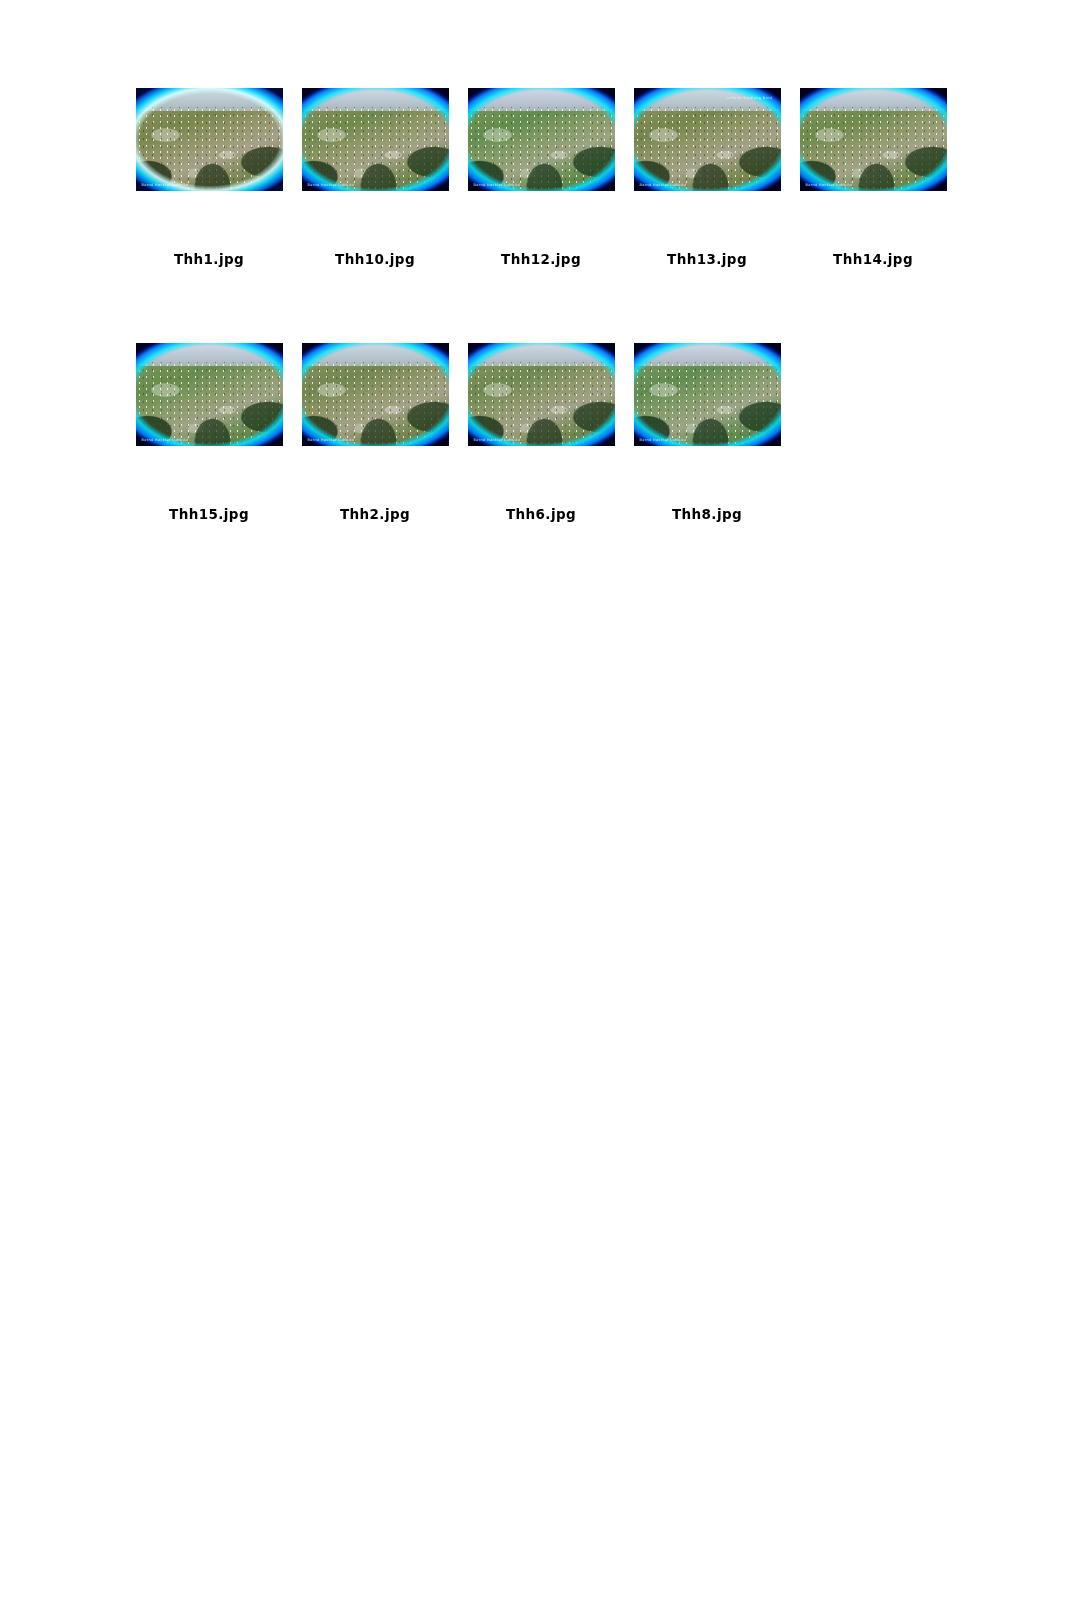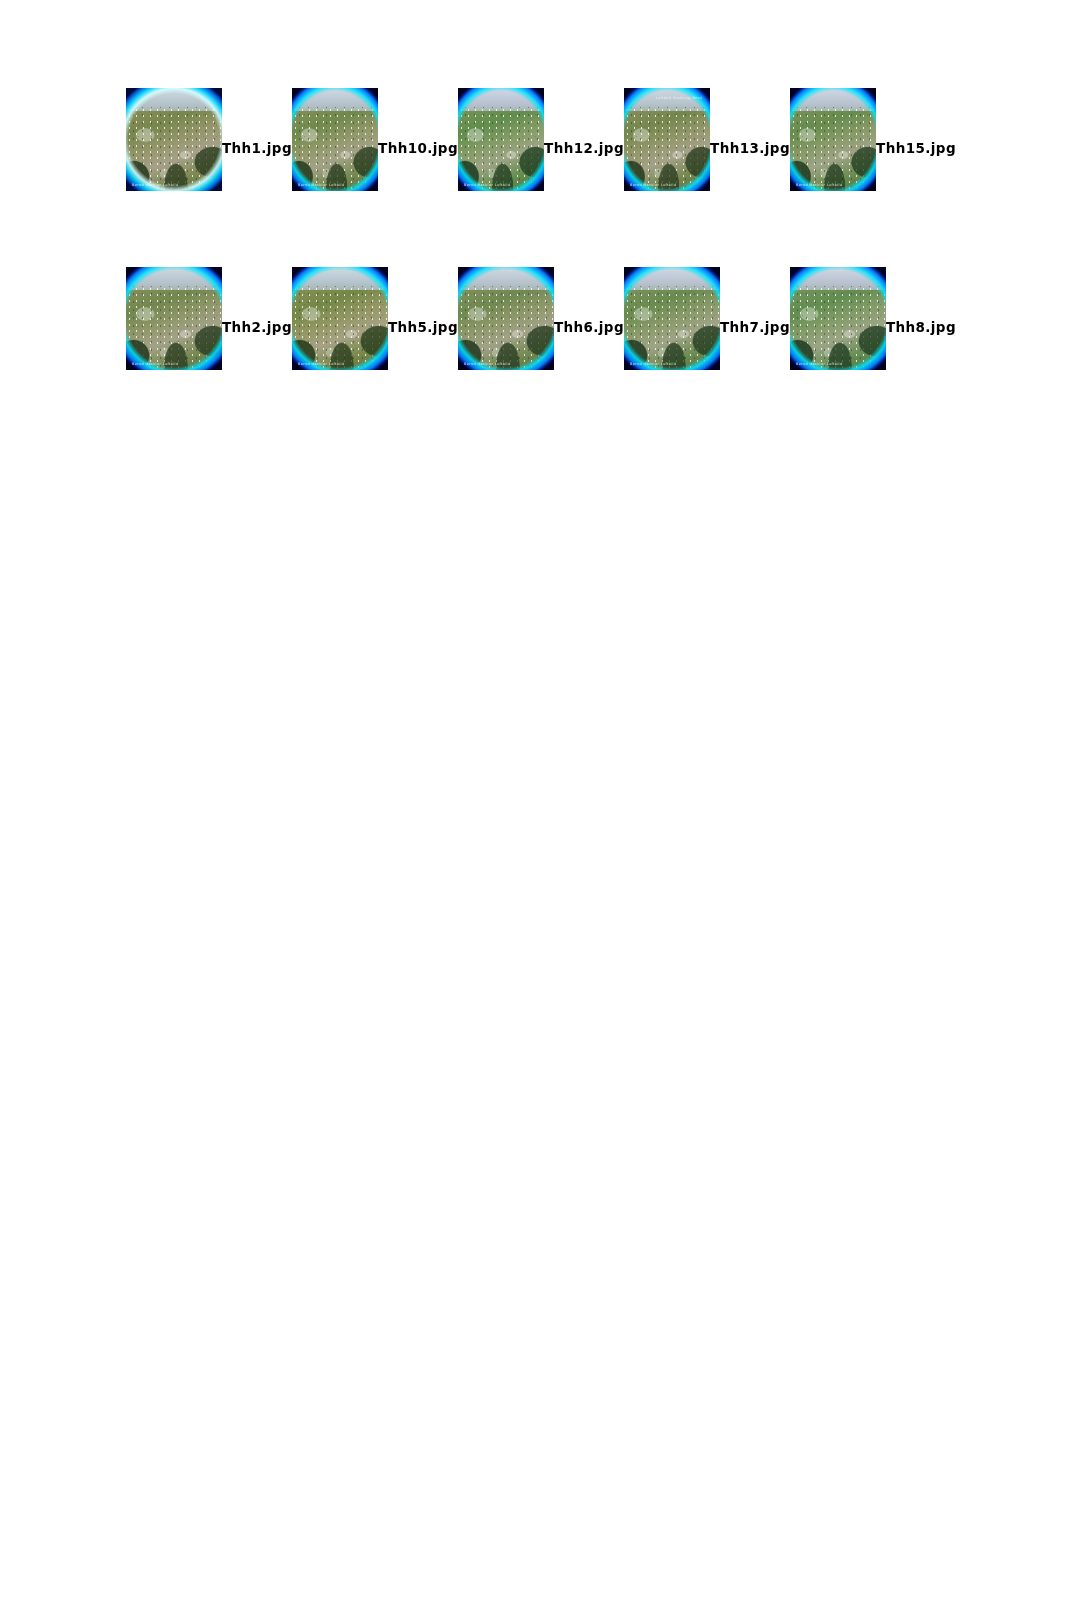--- a/index.html
+++ b/index.html
@@ -23,22 +23,23 @@
   }
   .grid {
     display: flex;
     flex-wrap: wrap;
     width: 830px;
   }
   .cell {
     width: 166px;
     margin: 0 0 76px 0;
     display: flex;
-    flex-direction: row;
+    flex-direction: column;
     align-items: center;
+    gap: 44px;
   }
   .thumb-wrap {
     width: 147px;
     height: 103px;
     position: relative;
     overflow: hidden;
     background: #000000;
   }
   
   .photo {
@@ -185,20 +186,33 @@
             <div class="trees"></div>
           </div>
           <div class="ovalframe"></div>
           <div class="watermark">Bernd Hackler Luftbild</div>
           <div class="watermark top">Luftbild Siedlung Nord</div>
         </div>
         <div class="caption">Thh13.jpg</div>
       </div>
       <div class="cell">
         <div class="thumb-wrap">
+          <div class="photo" style="filter: hue-rotate(-2deg) saturate(1);">
+            <div class="sky"></div>
+            <div class="land"></div>
+            <div class="speck"></div>
+            <div class="trees"></div>
+          </div>
+          <div class="ovalframe"></div>
+          <div class="watermark">Bernd Hackler Luftbild</div>
+        </div>
+        <div class="caption">Thh14.jpg</div>
+      </div>
+      <div class="cell">
+        <div class="thumb-wrap">
           <div class="photo" style="filter: hue-rotate(5deg) saturate(1.05);">
             <div class="sky"></div>
             <div class="land"></div>
             <div class="speck"></div>
             <div class="trees"></div>
           </div>
           <div class="ovalframe"></div>
           <div class="watermark">Bernd Hackler Luftbild</div>
         </div>
         <div class="caption">Thh15.jpg</div>
@@ -211,56 +225,30 @@
             <div class="speck"></div>
             <div class="trees"></div>
           </div>
           <div class="ovalframe"></div>
           <div class="watermark">Bernd Hackler Luftbild</div>
         </div>
         <div class="caption">Thh2.jpg</div>
       </div>
       <div class="cell">
         <div class="thumb-wrap">
-          <div class="photo" style="filter: hue-rotate(-10deg) saturate(1.1);">
-            <div class="sky"></div>
-            <div class="land"></div>
-            <div class="speck"></div>
-            <div class="trees"></div>
-          </div>
-          <div class="ovalframe"></div>
-          <div class="watermark">Bernd Hackler Luftbild</div>
-        </div>
-        <div class="caption">Thh5.jpg</div>
-      </div>
-      <div class="cell">
-        <div class="thumb-wrap">
           <div class="photo" style="filter: hue-rotate(-3deg) saturate(0.95);">
             <div class="sky"></div>
             <div class="land"></div>
             <div class="speck"></div>
             <div class="trees"></div>
           </div>
           <div class="ovalframe"></div>
           <div class="watermark">Bernd Hackler Luftbild</div>
         </div>
         <div class="caption">Thh6.jpg</div>
-      </div>
-      <div class="cell">
-        <div class="thumb-wrap">
-          <div class="photo" style="filter: hue-rotate(4deg) saturate(1);">
-            <div class="sky"></div>
-            <div class="land"></div>
-            <div class="speck"></div>
-            <div class="trees"></div>
-          </div>
-          <div class="ovalframe"></div>
-          <div class="watermark">Bernd Hackler Luftbild</div>
-        </div>
-        <div class="caption">Thh7.jpg</div>
       </div>
       <div class="cell">
         <div class="thumb-wrap">
           <div class="photo" style="filter: hue-rotate(11deg) saturate(1.05);">
             <div class="sky"></div>
             <div class="land"></div>
             <div class="speck"></div>
             <div class="trees"></div>
           </div>
           <div class="ovalframe"></div>

